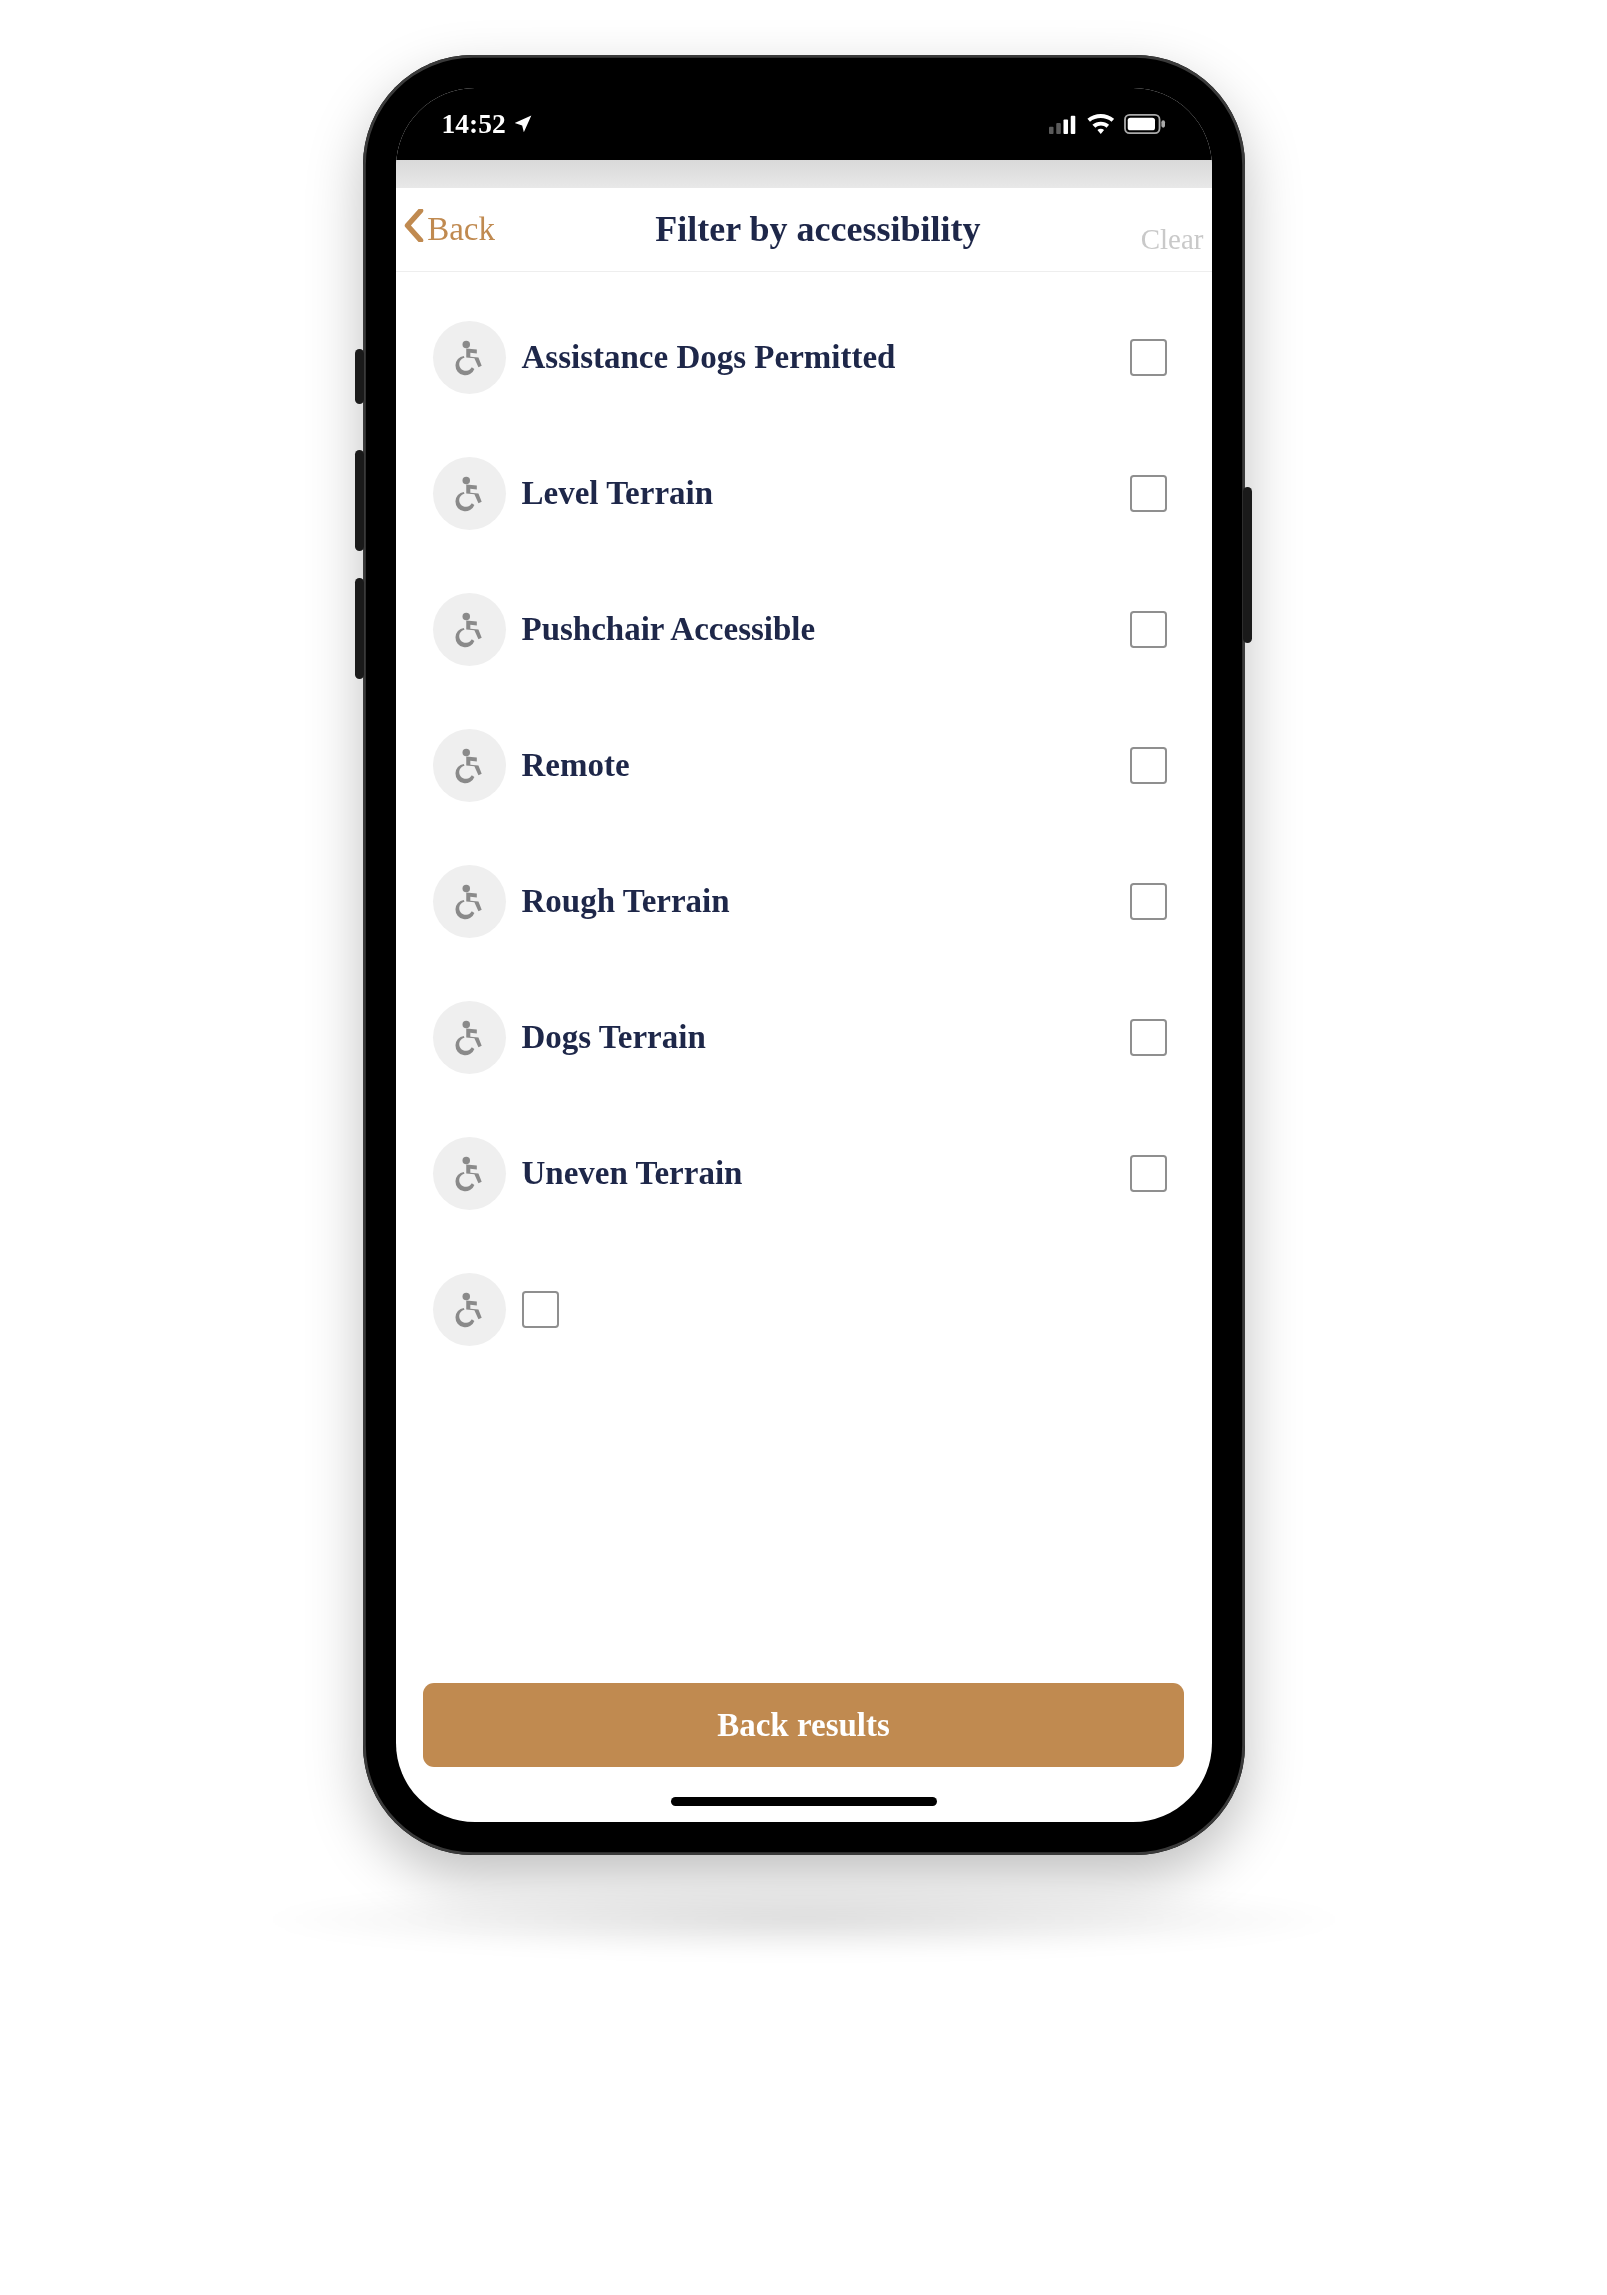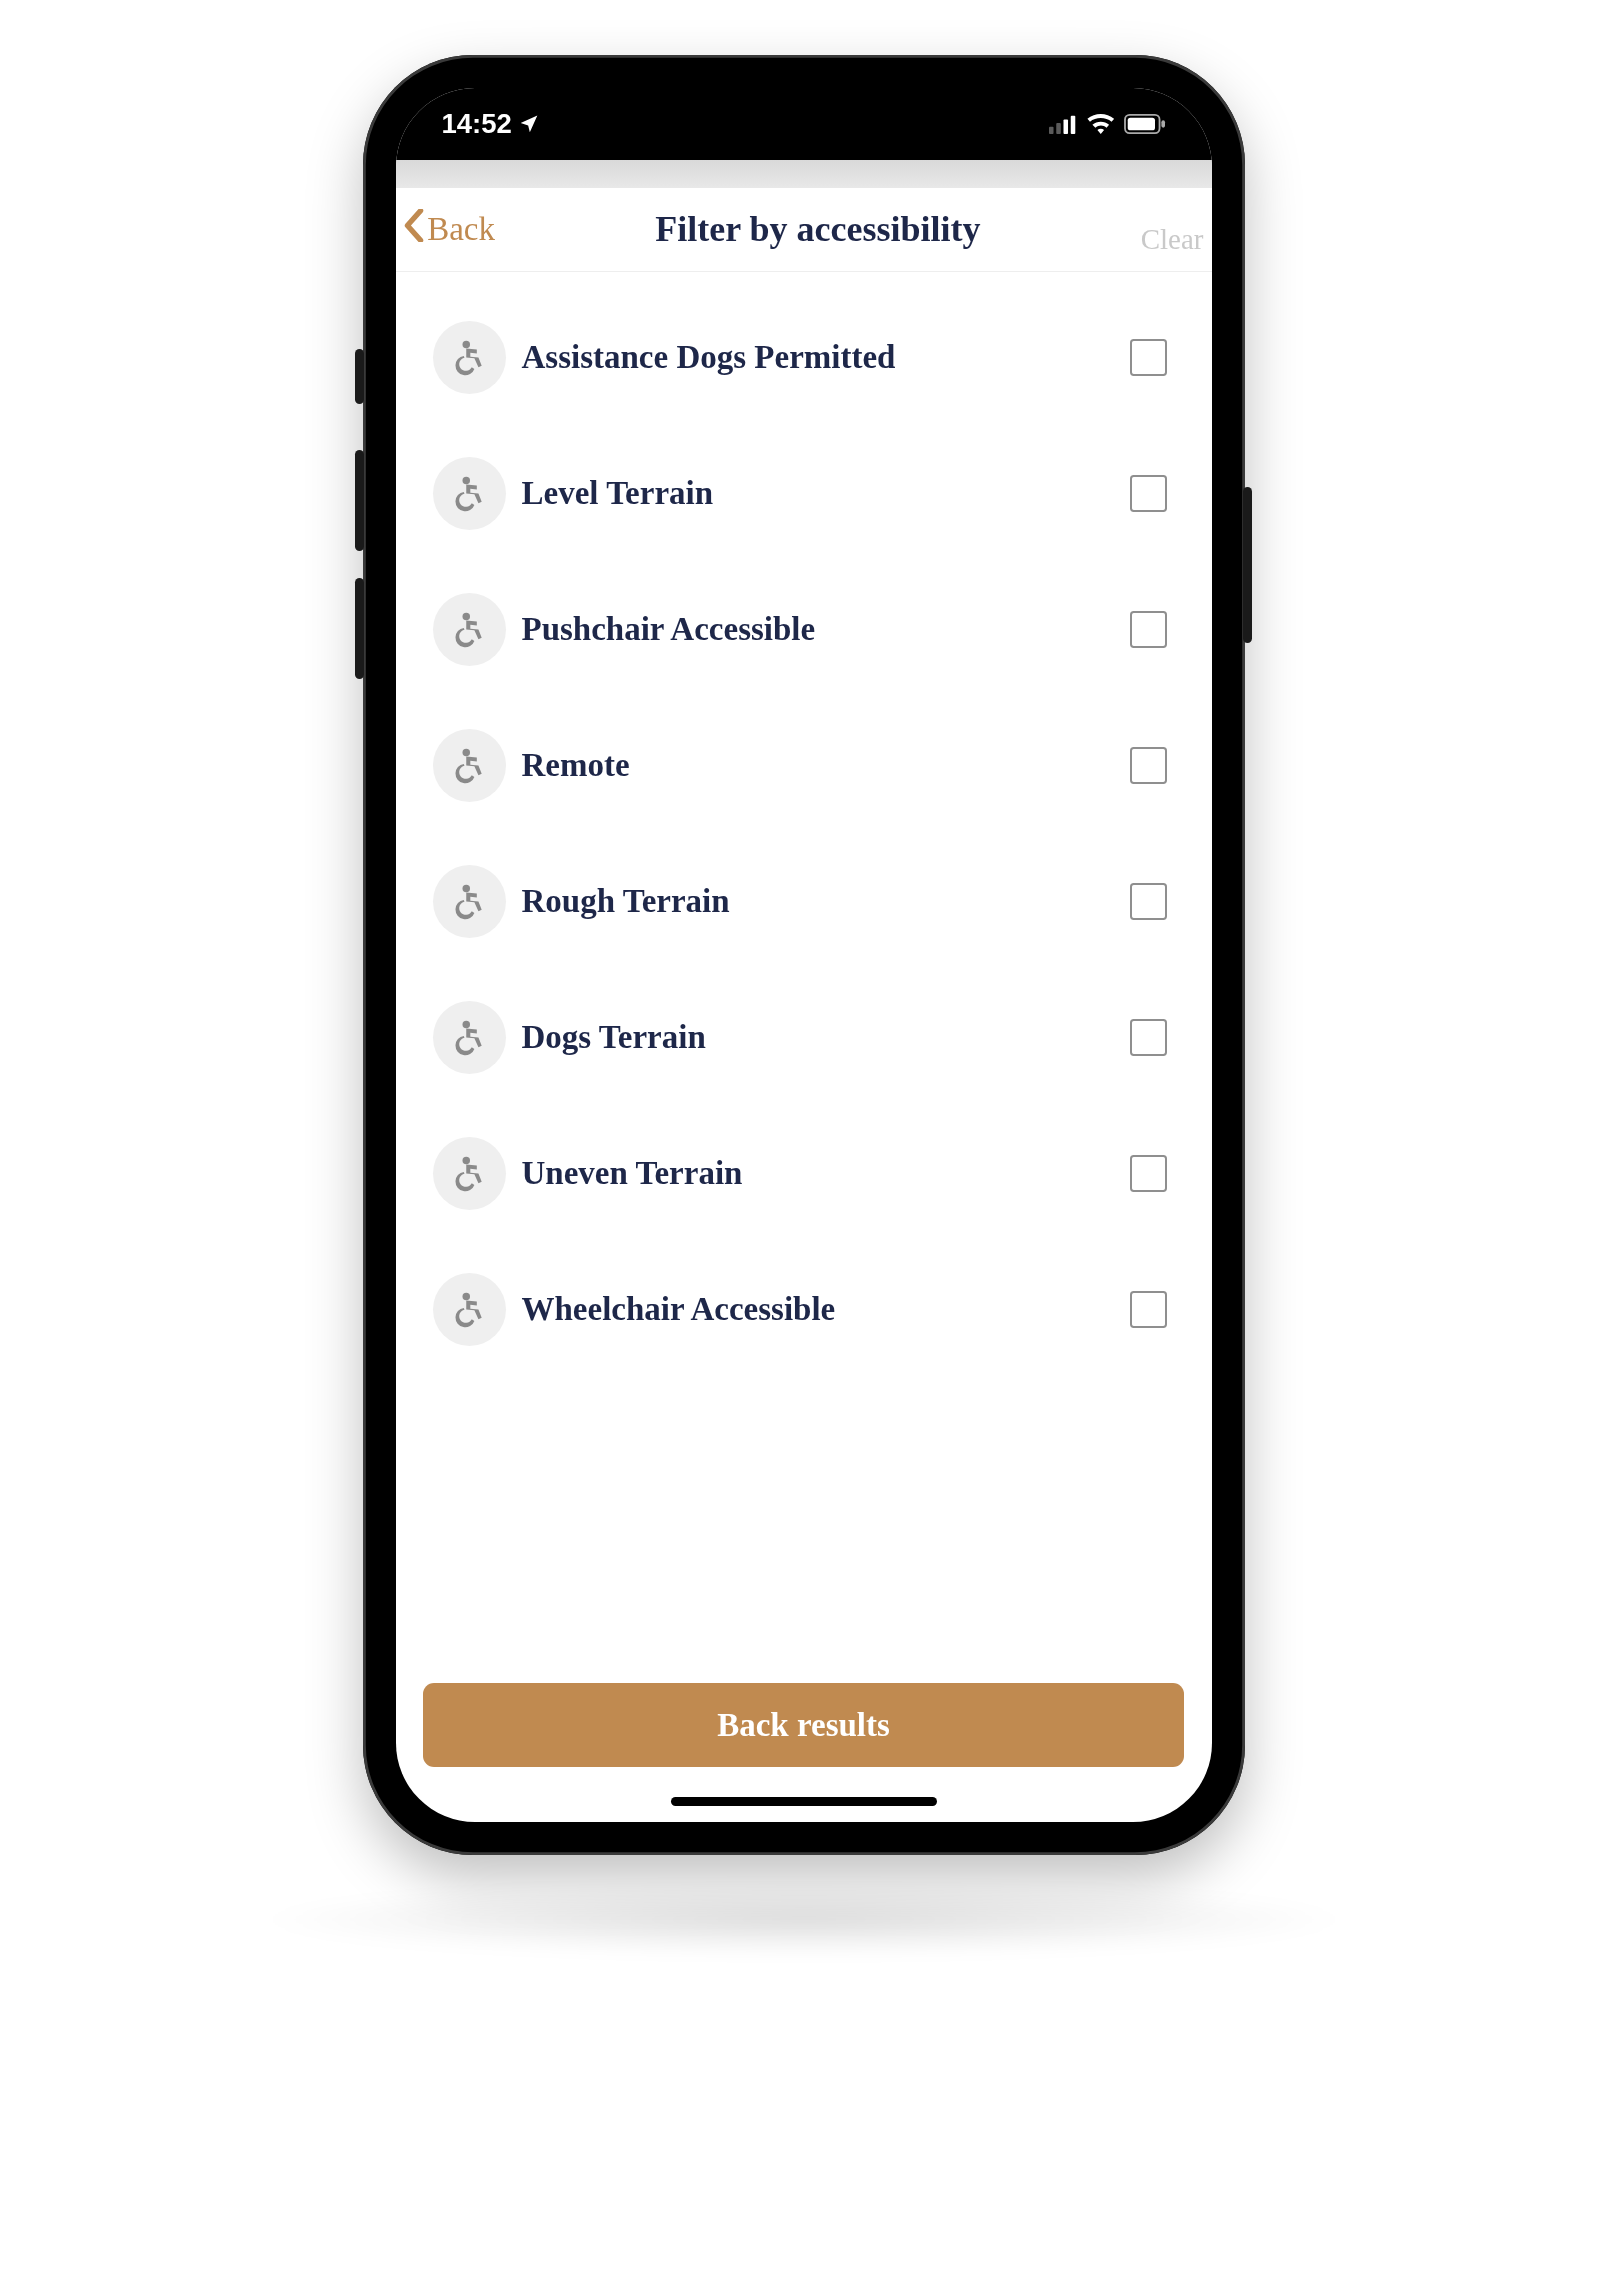--- a/index.html
+++ b/index.html
@@ -85,21 +85,21 @@
     display: flex;
     align-items: center;
     justify-content: space-between;
     padding: 0 46px;
     font-family: -apple-system, 'Helvetica Neue', Arial, sans-serif;
     font-weight: 600;
     font-size: 27.5px;
     position: relative;
     z-index: 5;
   }
-  .statusbar .left { display: flex; align-items: center; gap: 7.3px; }
+  .statusbar .left { display: flex; align-items: center; gap: 7.3px; font-family: Liberation Serif, serif; }
   .statusbar .right { display: flex; align-items: center; gap: 9.2px; }
   .status-icons svg { display: block; }
 
   .grey-strip {
     height: 27.5px;
     background: linear-gradient(#d9d9d9, #e8e8e8);
   }
 
   .navbar {
     height: 84px;
@@ -351,21 +351,20 @@
           </div>
 
           <div class="row">
             <div class="icon-circ">
               <svg viewBox="0 0 24 24">
                   <circle cx="10" cy="4" r="2.3"></circle>
                   <path d="M10 7v5l5 .5 2.5 5.5 2-1-2-5-5-.5V9l4 .5V7l-6.5-.5z"></path>
                   <path d="M8.5 11a6 6 0 1 0 6.5 8l-1.6-1a4.1 4.1 0 1 1-4.5-5.9z"></path>
                 </svg>
             </div>
-            <div class="label">Wheelchair Accessible</div>
             <div class="chk"></div>
           </div>
 
         </div>
 
         <div class="footer">
           <button class="show-btn">Back results</button>
         </div>
 
         <div class="home-indicator"></div>

